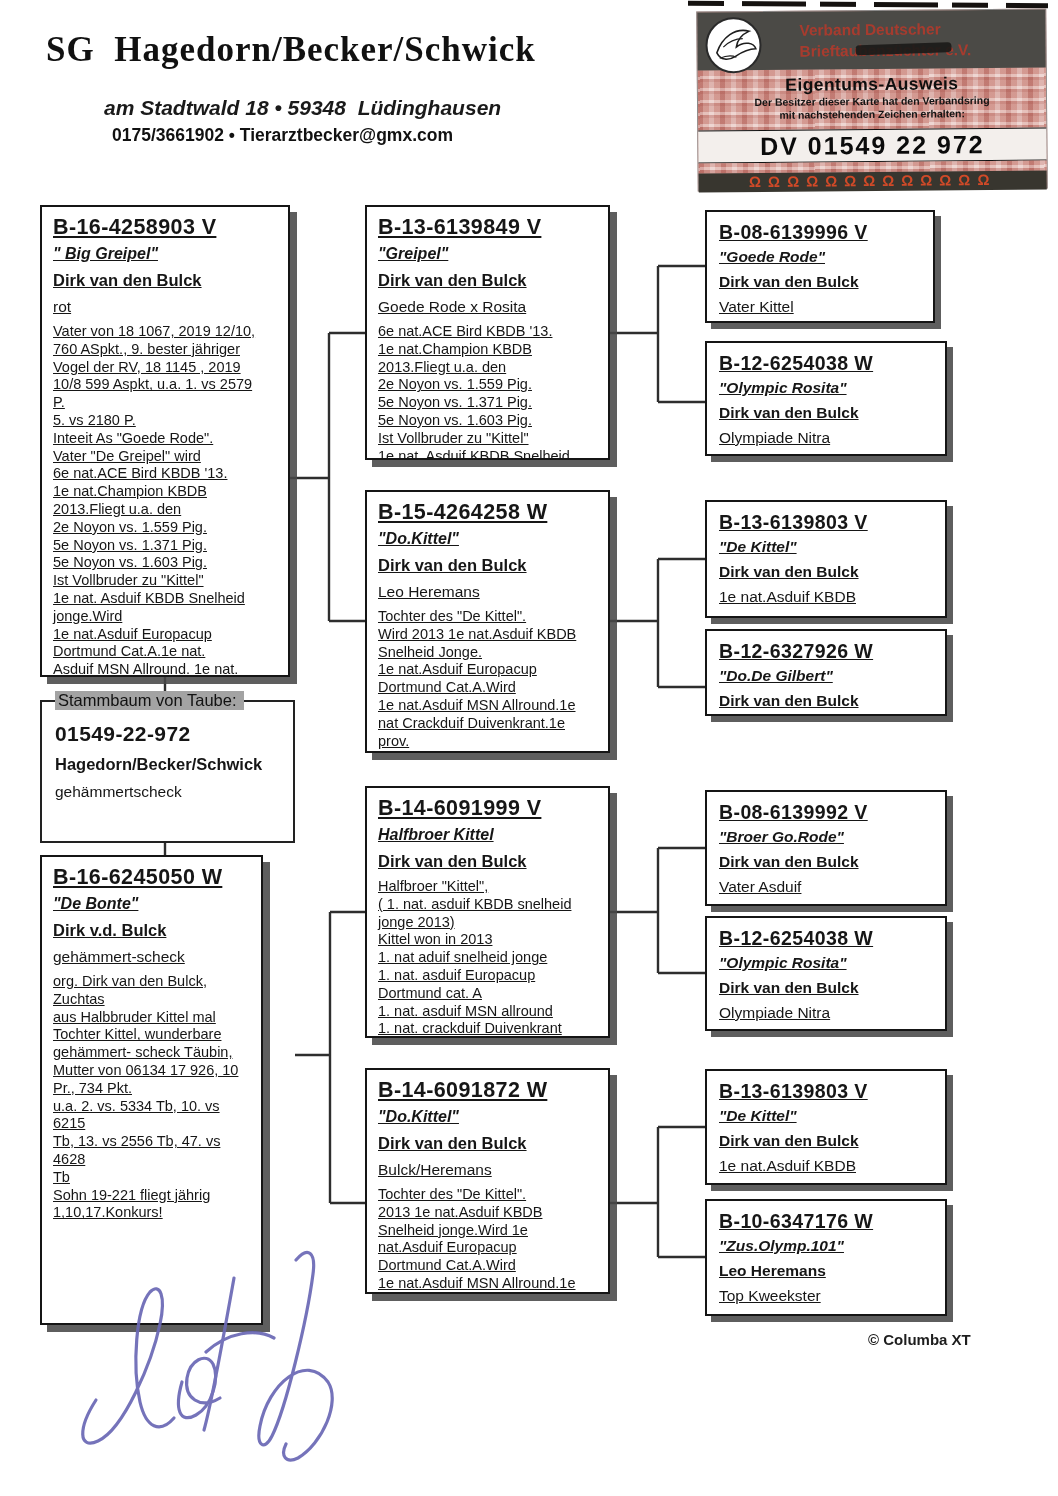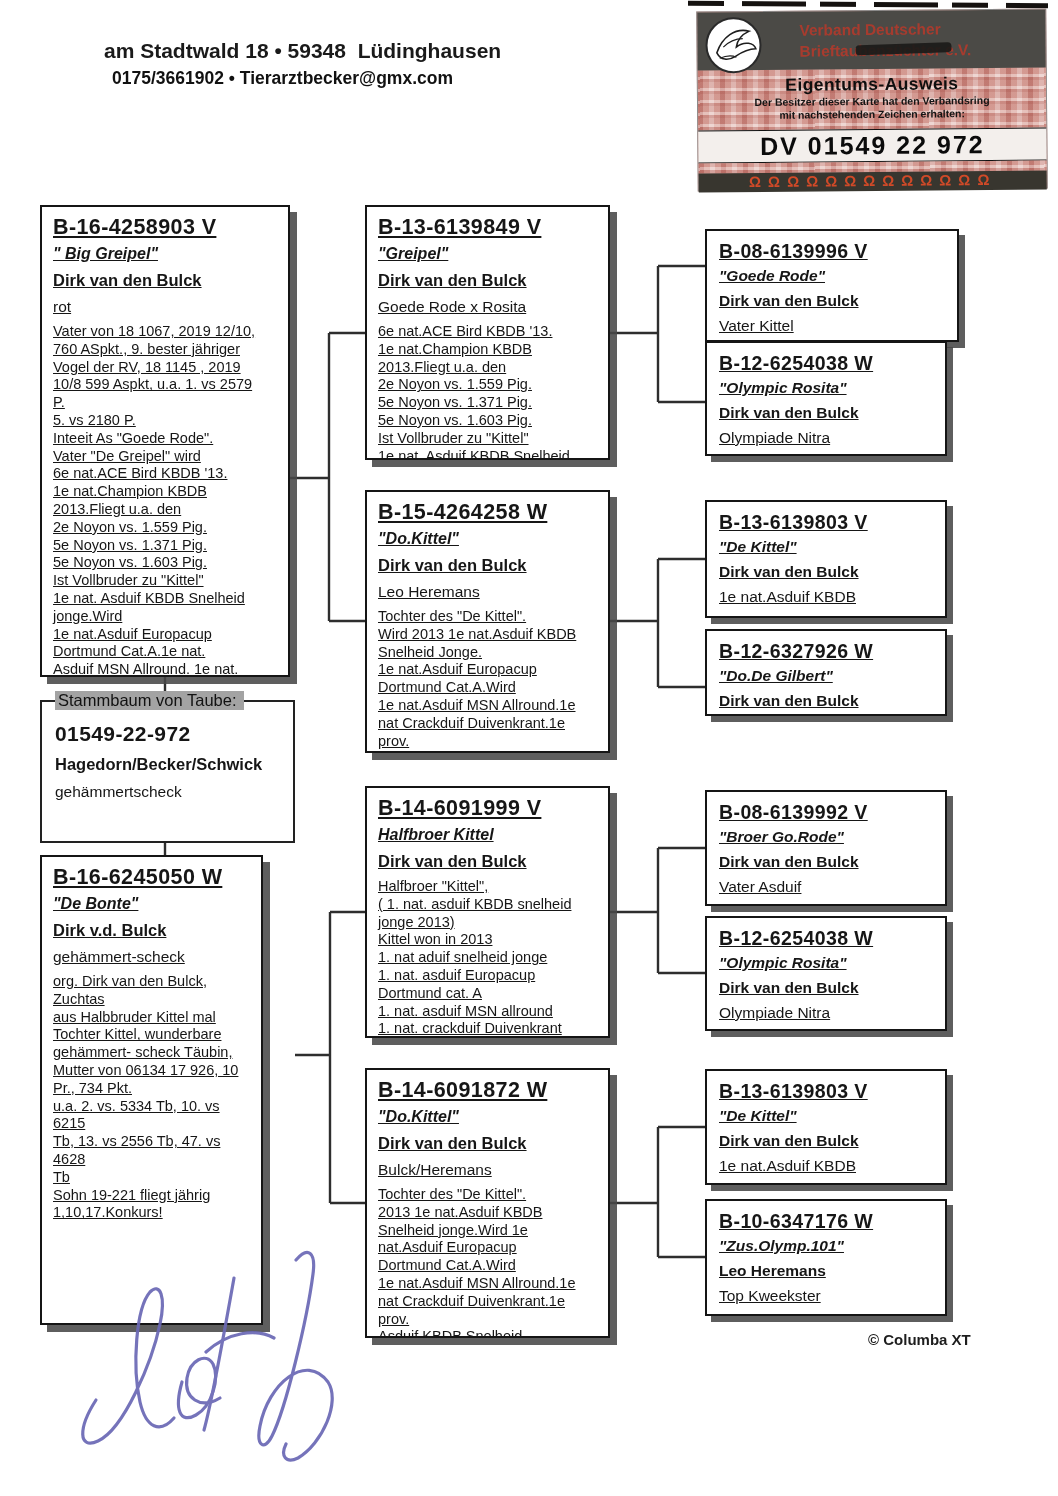--- a/index.html
+++ b/index.html
@@ -3,21 +3,21 @@
 <meta charset="utf-8">
 <style>
   html,body{margin:0;padding:0;background:#e8e8e8;}
   .page{position:relative;width:1058px;height:1496px;background:#ffffff;margin:0 auto;
         font-family:"Liberation Sans",sans-serif;color:#161616;overflow:hidden;}
 
   
   .loft-head{position:absolute;left:46px;top:30px;width:560px;z-index:3;}
   .loft-title{font-family:"Liberation Serif",serif;font-weight:bold;font-size:35px;
               letter-spacing:1px;color:#111;}
-  .loft-address{font-weight:bold;font-size:21px;margin-top:9px;margin-left:58px;color:#1a1a1a;}
+  .loft-address{font-style:italic;font-weight:bold;font-size:21px;margin-top:26px;margin-left:58px;color:#1a1a1a;}
   .loft-contact{font-weight:bold;font-size:17.5px;margin-top:5px;margin-left:66px;color:#111;}
 
   
   .tear{position:absolute;left:688px;top:2px;width:360px;height:5px;z-index:3;transform:rotate(.4deg);
         background:repeating-linear-gradient(90deg,#151210 0 36px,transparent 36px 54px,#151210 54px 118px,transparent 118px 132px);}
   .card{position:absolute;left:697px;top:10px;width:350px;height:180px;z-index:3;
         border:1px solid #8a8a8a;transform:rotate(-.5deg);box-sizing:border-box;background:#dba69e;}
   .card-top{position:relative;height:58px;background:#4b4a46;}
   .dove-circle{position:absolute;left:8px;top:5px;width:56px;height:56px;border-radius:50%;
                background:#fff;border:2px solid #2a2a2a;box-sizing:border-box;z-index:2;}
@@ -46,28 +46,28 @@
   .breeder{font-weight:bold;font-size:16.5px;margin-top:8px;}
   .origin{font-size:15.5px;margin-top:8px;}
   .origin:empty{display:none;margin:0;}
   .notes{font-size:14.5px;line-height:17.8px;margin-top:7px;white-space:pre-line;}
 
   .father{left:40px;top:205px;width:250px;height:472px;}
   .mother{left:40px;top:855px;width:223px;height:470px;}
   .m1{left:365px;top:205px;width:245px;height:255px;}
   .m2{left:365px;top:490px;width:245px;height:263px;}
   .m3{left:365px;top:786px;width:245px;height:252px;}
-  .m4{left:365px;top:1068px;width:245px;height:270px;}
+  .m4{left:365px;top:1068px;width:245px;height:226px;}
 
   .pbox.small{border-width:2.2px;padding:9px 10px 6px 12px;box-shadow:6px 6px 0 rgba(72,72,72,.88);}
   .small .ring{font-size:19.5px;}
   .small .pname{font-size:15.5px;margin-top:4px;}
   .small .breeder{font-size:15.5px;margin-top:7px;}
   .small .origin{font-size:15.5px;margin-top:7px;}
-  .gg1{left:705px;top:229px;width:254px;height:113px;}
+  .gg1{left:705px;top:210px;width:230px;height:113px;}
   .gg2{left:705px;top:341px;width:242px;height:115px;}
   .gg3{left:705px;top:500px;width:242px;height:118px;}
   .gg4{left:705px;top:629px;width:242px;height:87px;}
   .gg5{left:705px;top:790px;width:242px;height:116px;}
   .gg6{left:705px;top:916px;width:242px;height:115px;}
   .gg7{left:705px;top:1069px;width:242px;height:116px;}
   .gg8{left:705px;top:1199px;width:242px;height:117px;}
 
   
   .sbox{position:absolute;left:40px;top:700px;width:255px;height:143px;background:#fff;
@@ -97,20 +97,21 @@
       <path d="M295 1055 H330 M330 912 V1203 M330 912 H365 M330 1203 H365"></path>
 
       <path d="M610 333 H658 M658 266 V402 M658 266 H705 M658 402 H705"></path>
       <path d="M610 621 H658 M658 559 V687 M658 559 H705 M658 687 H705"></path>
       <path d="M610 912 H658 M658 848 V973 M658 848 H705 M658 973 H705"></path>
       <path d="M610 1203 H658 M658 1127 V1257 M658 1127 H705 M658 1257 H705"></path>
     </g>
   </svg>
 
   <div class="loft-head">
+    <div class="loft-title">SG&nbsp; Hagedorn/Becker/Schwick</div>
     <div class="loft-address">am Stadtwald 18 • 59348&nbsp; Lüdinghausen</div>
     <div class="loft-contact">0175/3661902 • Tierarztbecker@gmx.com</div>
   </div>
 
   <div class="tear"></div>
 
   <div class="card">
     <div class="card-top">
       <div class="dove-circle">
         <svg viewBox="0 0 56 56" width="52" height="52">

